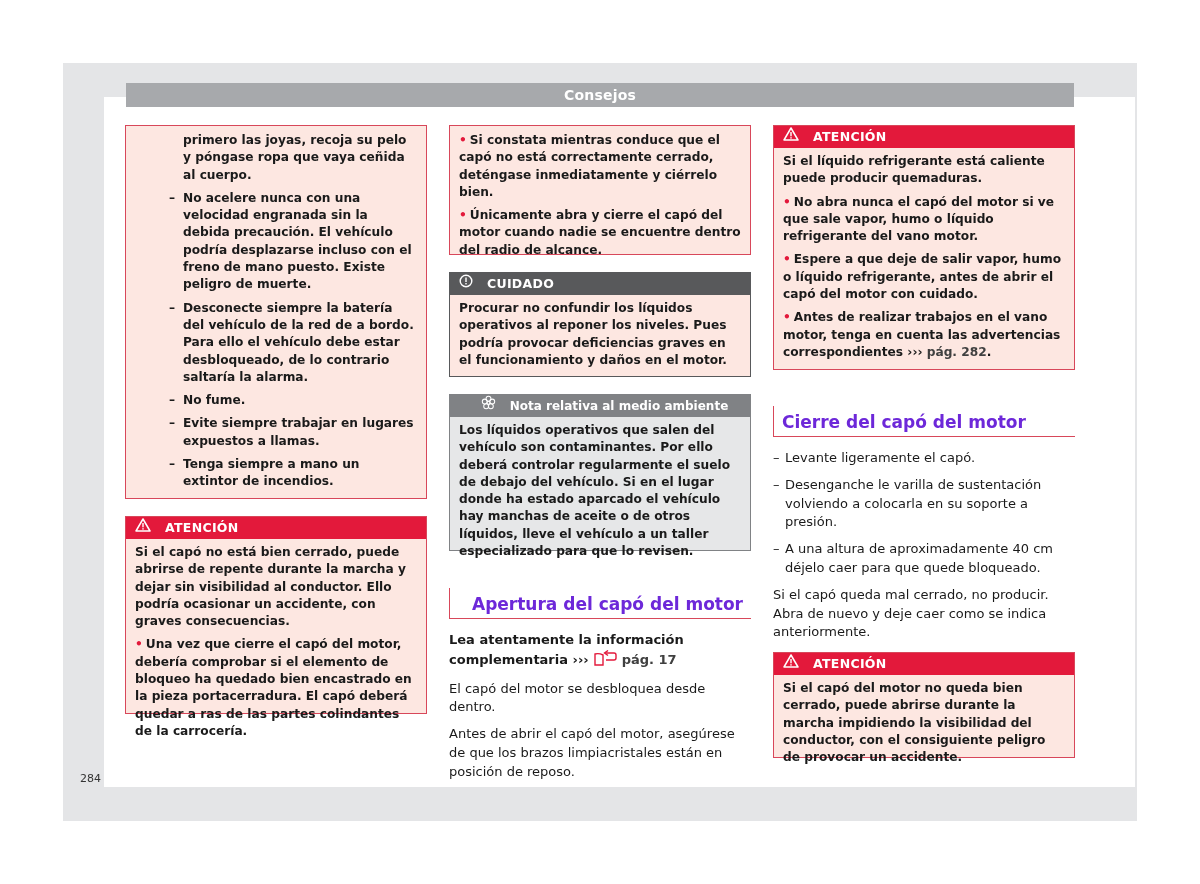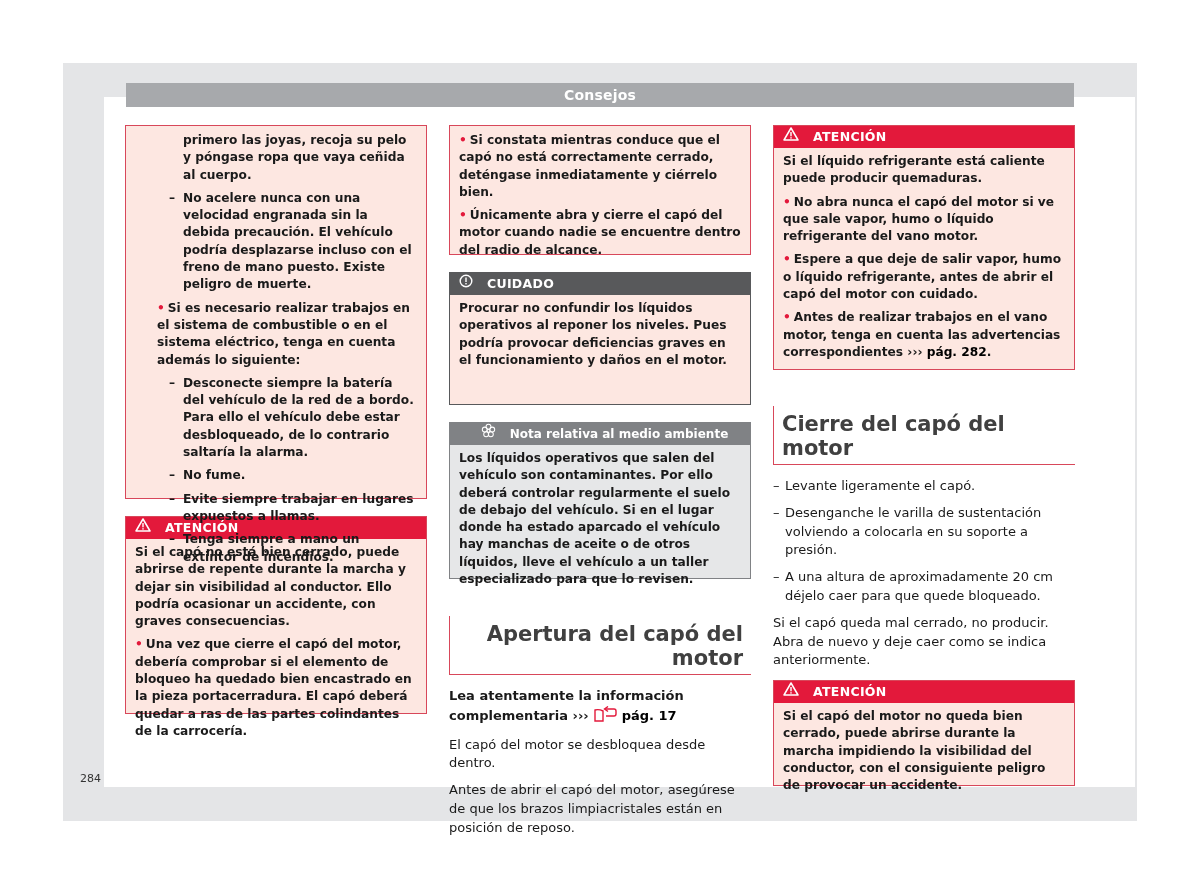--- a/index.html
+++ b/index.html
@@ -30,26 +30,26 @@
 
     .box.warn { border-color: #d8475a; }
     .box.caution { border: 1.5px solid #58595b; }
     .box.env { border: 1.5px solid #808285; background: #e6e7e8; }
 
     .bullet { color: #e3193b; margin-right: 3px; }
     .dash-item { display: flex; padding-left: 14px; margin-bottom: 6px; }
     .dash-item .dash { width: 14px; flex-shrink: 0; }
     .indent-cont { padding-left: 28px; }
 
-    .section-title { border-left: 1.5px solid #d8475a; border-bottom: 1.5px solid #d8475a; padding: 6px 8px 4px 8px; font-size: 21px; font-weight: bold; color: #404040; }
+    .section-title { border-left: 1.5px solid #d8475a; border-bottom: 1.5px solid #d8475a; padding: 6px 8px 4px 8px; font-size: 17px; font-weight: bold; color: #6d28d9; }
 
     .body-text { font-size: 13px; line-height: 18.8px; color: #1a1a1a; font-weight: normal; }
     .body-text p { margin-bottom: 8px; }
     .body-text .bold { font-weight: bold; }
-    .pag-ref { color: #000000; font-weight: bold; }
+    .pag-ref { color: #404040; font-weight: bold; }
 
     .plain-dash { display: flex; margin-bottom: 8px; }
     .plain-dash .dash { width: 12px; flex-shrink: 0; }
 
     .icon-svg { display: inline-block; vertical-align: middle; }
   </style>
 </head>
 <body>
 
 <div class="page-frame"></div>
@@ -60,21 +60,20 @@
 <div class="page-number">284</div>
 
 <div class="col col-1">
   <div class="box warn" style="height:374px;">
     <div class="box-body" style="padding-top:6px;padding-left:31px;">
       <p class="indent-cont" style="padding-left:26px;">primero las joyas, recoja su pelo y póngase ropa que vaya ceñida al cuerpo.</p>
       <div class="dash-item" style="padding-left:12px;">
         <span class="dash">–</span>
         <span>No acelere nunca con una velocidad engranada sin la debida precaución. El vehículo podría desplazarse incluso con el freno de mano puesto. Existe peligro de muerte.</span>
       </div>
-      <p><span class="bullet">•</span><span>Si es necesario realizar trabajos en el sistema de combustible o en el sistema eléctrico, tenga en cuenta además lo siguiente:</span></p>
       <div class="dash-item" style="padding-left:12px;">
         <span class="dash">–</span>
         <span>Desconecte siempre la batería del vehículo de la red de a bordo. Para ello el vehículo debe estar desbloqueado, de lo contrario saltaría la alarma.</span>
       </div>
       <div class="dash-item" style="padding-left:12px;">
         <span class="dash">–</span>
         <span>No fume.</span>
       </div>
       <div class="dash-item" style="padding-left:12px;">
         <span class="dash">–</span>
@@ -106,21 +105,21 @@
 </div>
 
 <div class="col col-2">
   <div class="box warn" style="height:130px;">
     <div class="box-body" style="padding-top:6px;">
       <p><span class="bullet">•</span><span>Si constata mientras conduce que el capó no está correctamente cerrado, deténgase inmediatamente y ciérrelo bien.</span></p>
       <p><span class="bullet">•</span><span>Únicamente abra y cierre el capó del motor cuando nadie se encuentre dentro del radio de alcance.</span></p>
     </div>
   </div>
 
-  <div class="box caution" style="margin-top:17px; height:133px;">
+  <div class="box caution" style="margin-top:17px; height:105px;">
     <div class="box-head dark">
       <span class="icon-svg">
         <svg width="14" height="14" viewBox="0 0 14 14">
             <circle cx="7" cy="7" r="5.8" fill="none" stroke="#fff" stroke-width="1.4"></circle>
             <rect x="6.3" y="3.5" width="1.4" height="4.5" fill="#fff"></rect>
             <rect x="6.3" y="9" width="1.4" height="1.4" fill="#fff"></rect>
           </svg>
       </span>
       <span>CUIDADO</span>
     </div>
@@ -196,21 +195,21 @@
     <div class="plain-dash">
       <span class="dash">–</span>
       <span>Levante ligeramente el capó.</span>
     </div>
     <div class="plain-dash">
       <span class="dash">–</span>
       <span>Desenganche le varilla de sustentación volviendo a colocarla en su soporte a presión.</span>
     </div>
     <div class="plain-dash">
       <span class="dash">–</span>
-      <span>A una altura de aproximadamente 20 cm déjelo caer para que quede bloqueado.</span>
+      <span>A una altura de aproximadamente 40 cm déjelo caer para que quede bloqueado.</span>
     </div>
     <p>Si el capó queda mal cerrado, no producir. Abra de nuevo y deje caer como se indica anteriormente.</p>
   </div>
 
   <div class="box warn" style="margin-top:10px; height:106px;">
     <div class="box-head red">
       <span class="icon-svg">
         <svg width="16" height="14" viewBox="0 0 16 14">
             <path d="M8 1 L15 13 L1 13 Z" fill="none" stroke="#fff" stroke-width="1.5" stroke-linejoin="round"></path>
             <rect x="7.3" y="5" width="1.4" height="4.3" fill="#fff"></rect>

